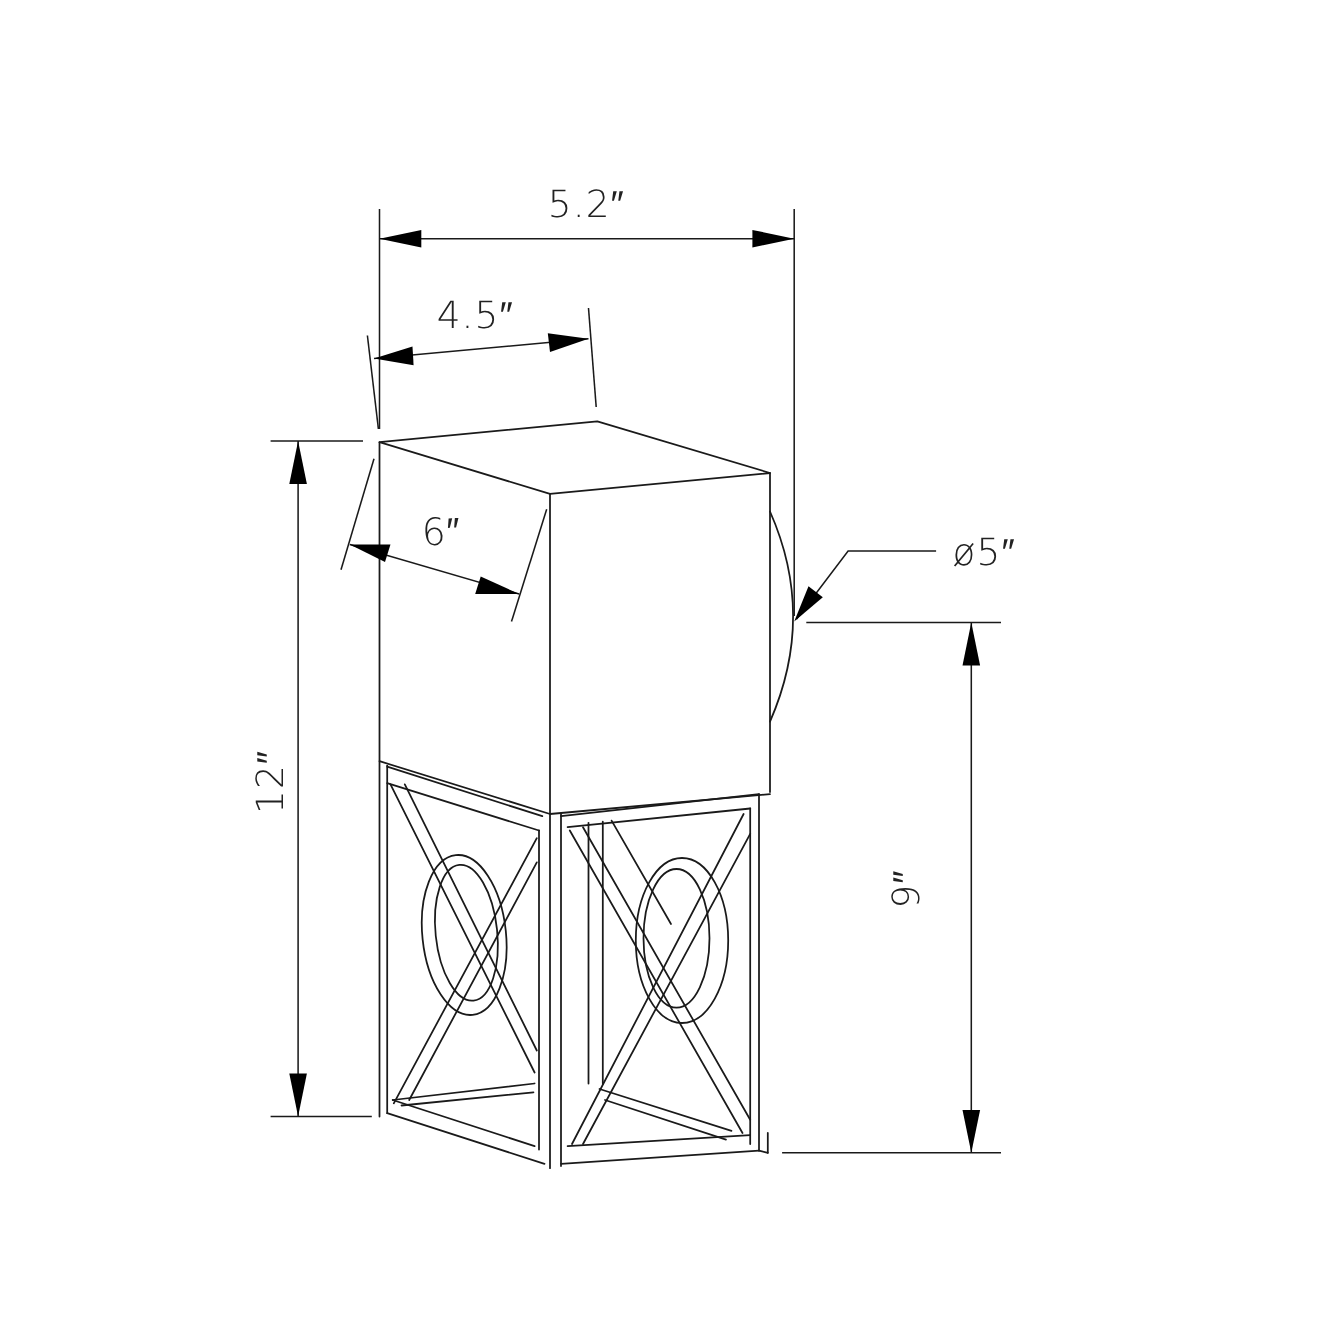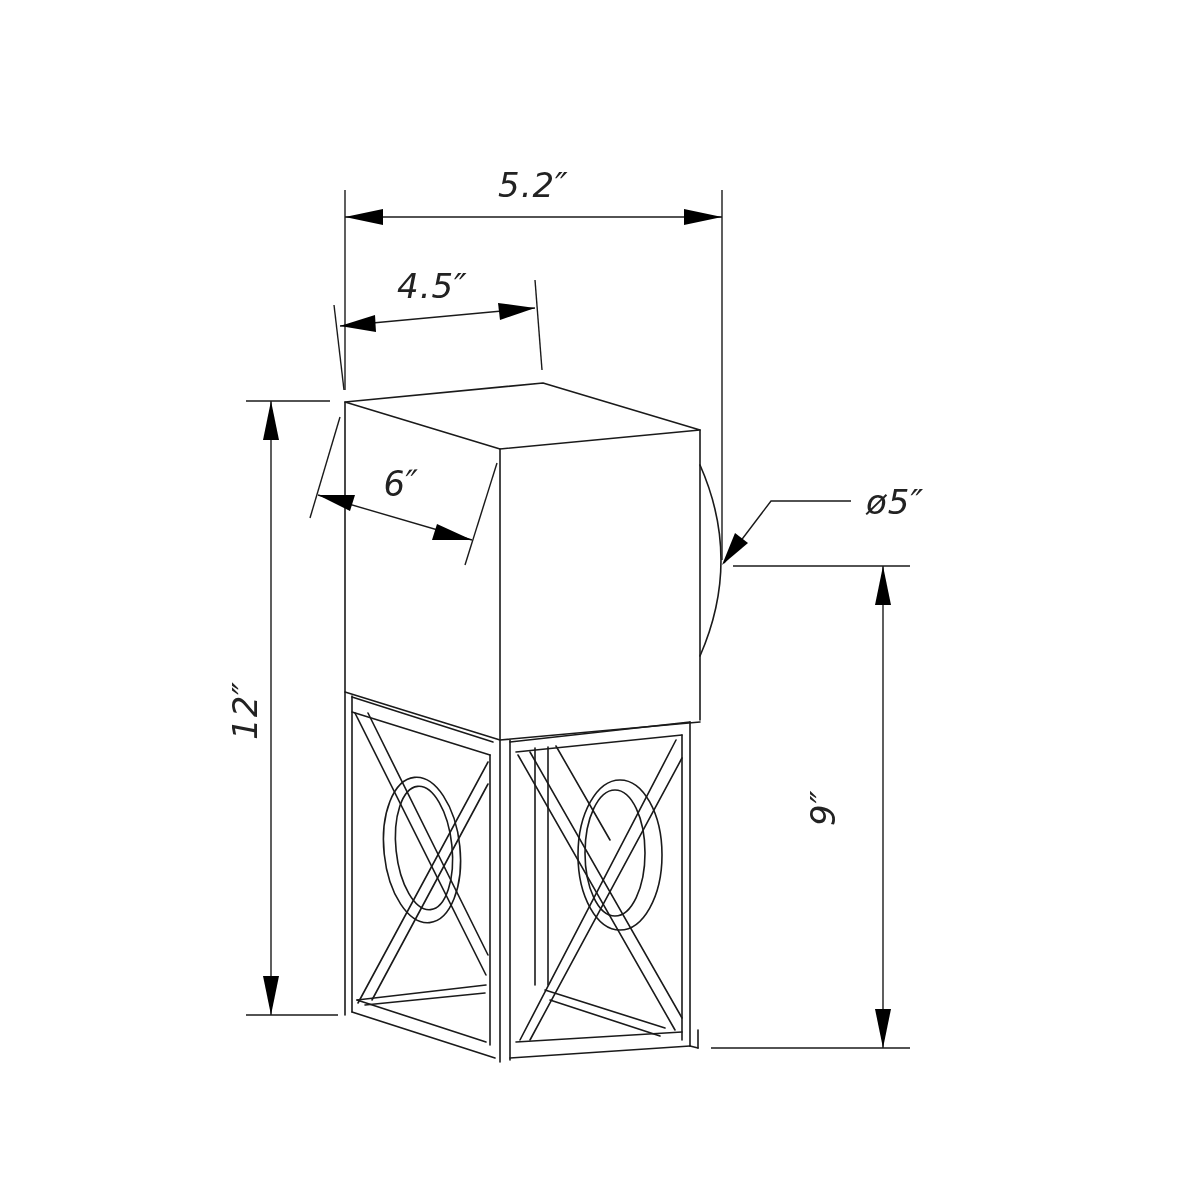--- a/index.html
+++ b/index.html
@@ -1,17 +1,17 @@
 <!DOCTYPE html>
 <html><head>
 <meta charset="utf-8">
 <style>
   html, body { margin: 0; padding: 0; background: #ffffff; }
   body { width: 1200px; height: 1200px; overflow: hidden; }
-  #canvas { position: absolute; left: 0; top: 0; width: 1104px; height: 1200px; font-style: italic; }
+  #canvas { position: absolute; left: 0; top: 0; width: 1104px; height: 1200px; }
   svg { display: block; }
   .ln { stroke: #1a1a1a; stroke-width: 1.6; fill: none; stroke-linecap: round; stroke-linejoin: round; }
   .dim { stroke: #1a1a1a; stroke-width: 1.4; fill: none; }
   .arr { fill: #000; stroke: none; }
   .lbl { font-family: "DejaVu Sans", sans-serif; font-weight: 200; font-size: 34px; fill: #222; letter-spacing: 1px; }
 </style>
 </head>
 <body>
 
 <div id="canvas">

